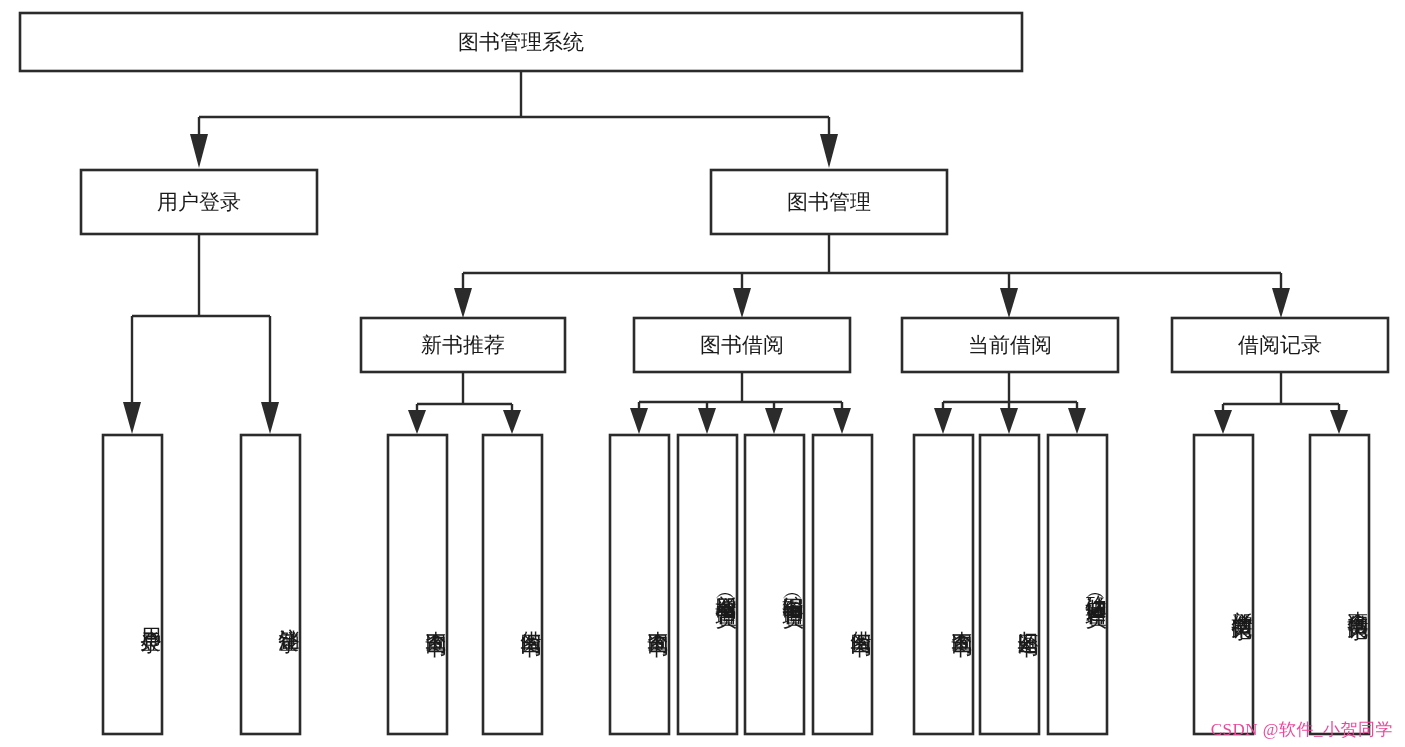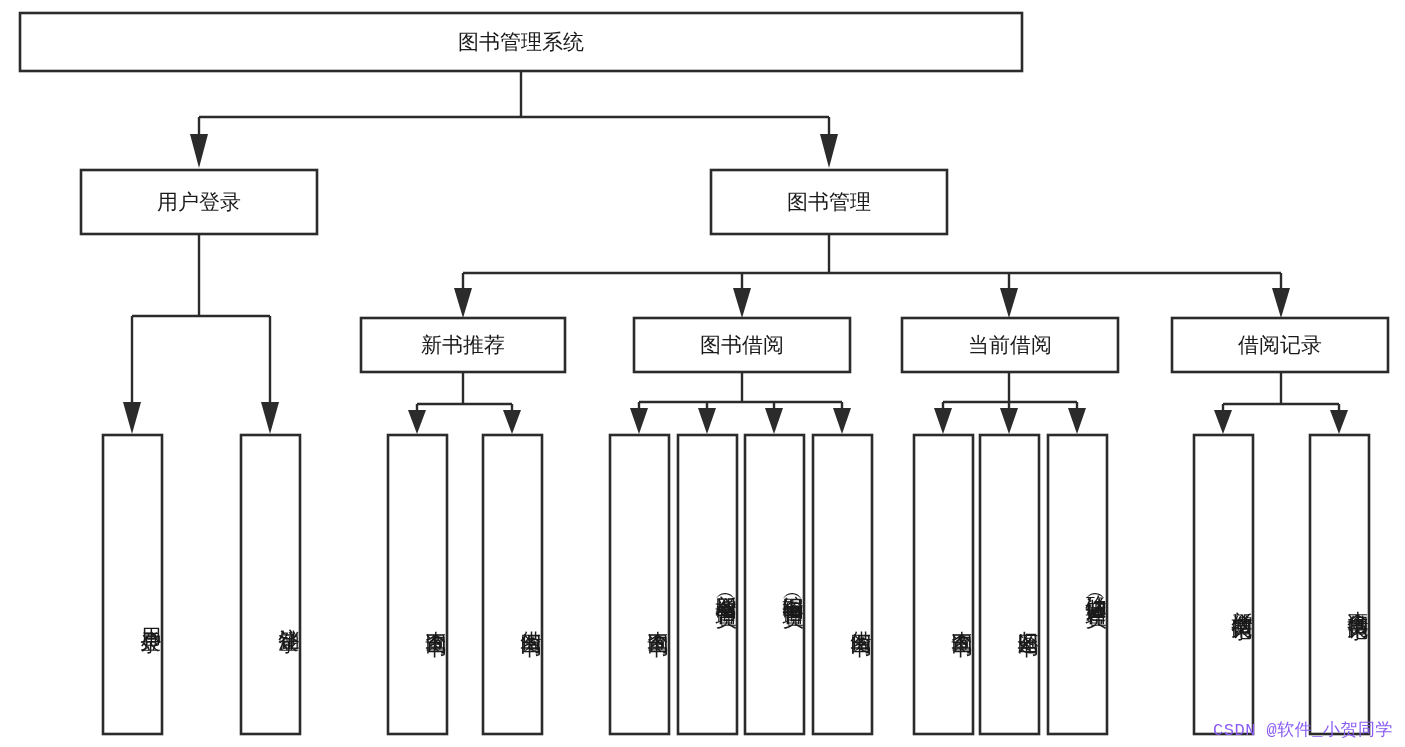--- a/index.html
+++ b/index.html
@@ -61,23 +61,23 @@
     white-space: nowrap;
     pointer-events: none;
     display: flex;
     align-items: flex-start;
     justify-content: center;
   }
   #watermark {
     position: absolute;
     right: 12px;
     bottom: 6px;
-    font-family: Liberation Mono, monospace;
+    font-family: Liberation Serif, serif;
     font-size: 17px;
-    color: #8b5cf6;
+    color: #ec4899;
     letter-spacing: 0.5px;
     white-space: nowrap;
   }
 </style>
 </head>
 <body>
 
 <div id="diagram-root">
 
   <svg id="tree-svg" viewBox="0 0 1405 747">

